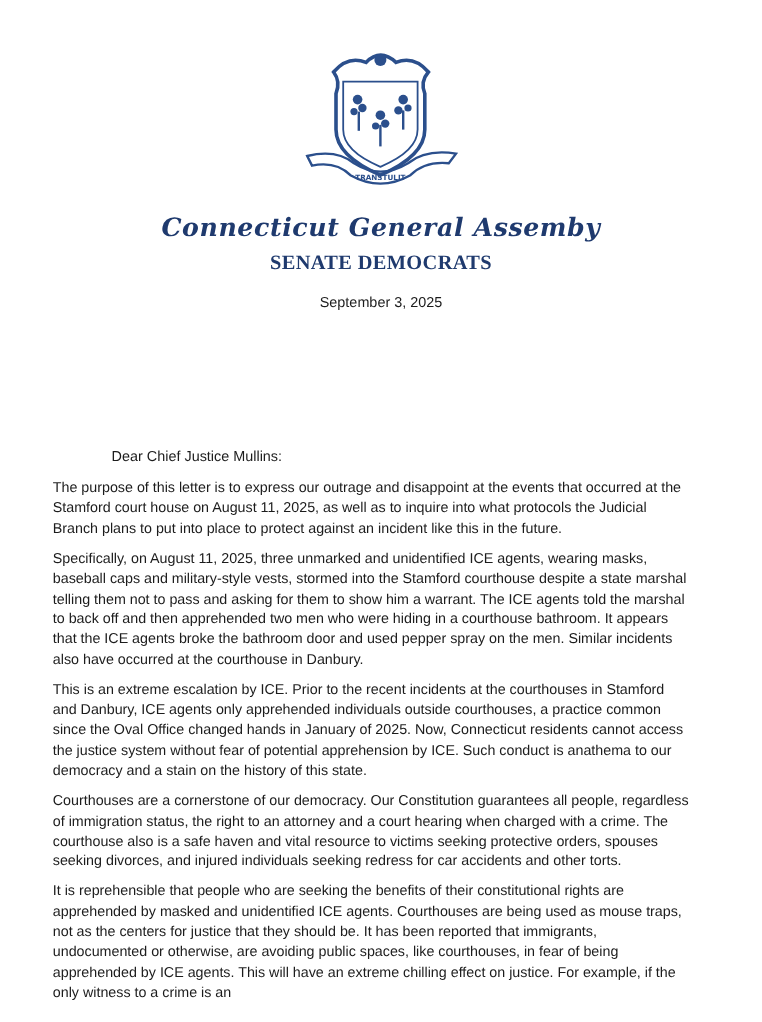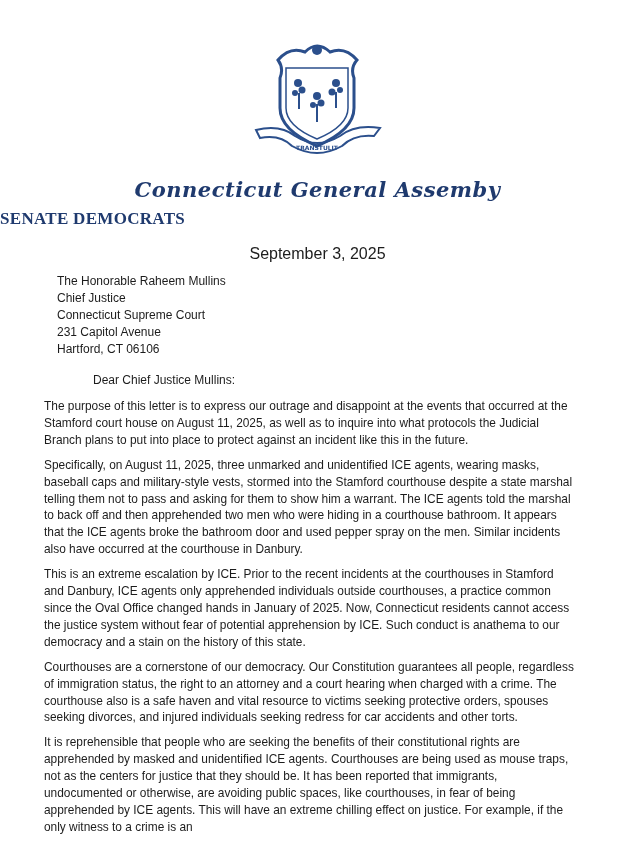--- a/index.html
+++ b/index.html
@@ -1,21 +1,21 @@
 <!DOCTYPE html>
 <html><head>
   <meta charset="utf-8">
   <style>
     html, body { margin: 0; padding: 0; background: #ffffff; }
     body { width: 635px; height: 852px; overflow: hidden; position: relative; font-family: "Liberation Sans", "DejaVu Sans", sans-serif; color: #1c1c1c; }
     .page { position: absolute; left: 0; top: 0; width: 522px; height: 852px; background: #fff; }
     .seal { position: absolute; left: 250px; top: 38px; width: 135px; height: 125px; }
     .assembly { position: absolute; left: 0; top: 177px; width: 635px; text-align: center; font-family: "DejaVu Serif", "Liberation Serif", serif; font-size: 21px; font-weight: bold; color: #1f3a6e; letter-spacing: 0.5px; font-style: italic; }
-    .senate { position: absolute; left: 0; top: 209px; width: 635px; font-family: "Liberation Serif", "DejaVu Serif", serif; font-size: 17px; font-weight: bold; color: #1f3a6e; letter-spacing: 0.3px; }
-    .date { position: absolute; left: 0; top: 245px; width: 635px; text-align: center; font-size: 16px; }
+    .senate { position: absolute; left: 0; top: 209px; width: 635px; text-align: center; font-family: "Liberation Serif", "DejaVu Serif", serif; font-size: 17px; font-weight: bold; color: #1f3a6e; letter-spacing: 0.3px; }
+    .date { position: absolute; left: 0; top: 245px; width: 635px; text-align: center; font-size: 12px; }
     .address { position: absolute; left: 57px; top: 273px; font-size: 12px; line-height: 17px; }
     .address div { white-space: nowrap; }
     .salutation { position: absolute; left: 57px; top: 373px; font-size: 12px; margin-left: 36px; }
     .body { position: absolute; left: 44px; top: 398px; width: 530px; font-size: 11.9px; line-height: 16.9px; }
     .body p { margin: 0 0 8px 0; }
   </style>
 </head>
 <body>
 
 <div class="page">
@@ -39,27 +39,20 @@
       <circle cx="67" cy="12" r="5"></circle>
     </g>
     <path d="M6 92 Q30 86 45 98 Q67 112 90 98 Q105 86 130 90 L124 98 Q104 96 92 108 Q67 122 42 108 Q30 96 10 100 Z" fill="none" stroke="#2b4f8c" stroke-width="2"></path>
     <text x="67" y="112" font-size="6" text-anchor="middle" fill="#2b4f8c" font-family="DejaVu Sans, sans-serif" font-weight="bold">TRANSTULIT</text>
   </svg>
 
   <div class="assembly">Connecticut General Assemby</div>
   <div class="senate">SENATE DEMOCRATS</div>
   <div class="date">September 3, 2025</div>
 
-  <div class="address">
-    <div>The Honorable Raheem Mullins</div>
-    <div>Chief Justice</div>
-    <div>Connecticut Supreme Court</div>
-    <div>231 Capitol Avenue</div>
-    <div>Hartford, CT 06106</div>
-  </div>
 
   <div class="salutation">Dear Chief Justice Mullins:</div>
 
   <div class="body">
     <p>The purpose of this letter is to express our outrage and disappoint at the events that occurred at the Stamford court house on August 11, 2025, as well as to inquire into what protocols the Judicial Branch plans to put into place to protect against an incident like this in the future.</p>
     <p>Specifically, on August 11, 2025, three unmarked and unidentified ICE agents, wearing masks, baseball caps and military-style vests, stormed into the Stamford courthouse despite a state marshal telling them not to pass and asking for them to show him a warrant. The ICE agents told the marshal to back off and then apprehended two men who were hiding in a courthouse bathroom. It appears that the ICE agents broke the bathroom door and used pepper spray on the men. Similar incidents also have occurred at the courthouse in Danbury.</p>
     <p>This is an extreme escalation by ICE. Prior to the recent incidents at the courthouses in Stamford and Danbury, ICE agents only apprehended individuals outside courthouses, a practice common since the Oval Office changed hands in January of 2025. Now, Connecticut residents cannot access the justice system without fear of potential apprehension by ICE. Such conduct is anathema to our democracy and a stain on the history of this state.</p>
     <p>Courthouses are a cornerstone of our democracy. Our Constitution guarantees all people, regardless of immigration status, the right to an attorney and a court hearing when charged with a crime. The courthouse also is a safe haven and vital resource to victims seeking protective orders, spouses seeking divorces, and injured individuals seeking redress for car accidents and other torts.</p>
     <p>It is reprehensible that people who are seeking the benefits of their constitutional rights are apprehended by masked and unidentified ICE agents. Courthouses are being used as mouse traps, not as the centers for justice that they should be. It has been reported that immigrants, undocumented or otherwise, are avoiding public spaces, like courthouses, in fear of being apprehended by ICE agents. This will have an extreme chilling effect on justice. For example, if the only witness to a crime is an</p>
   </div>

